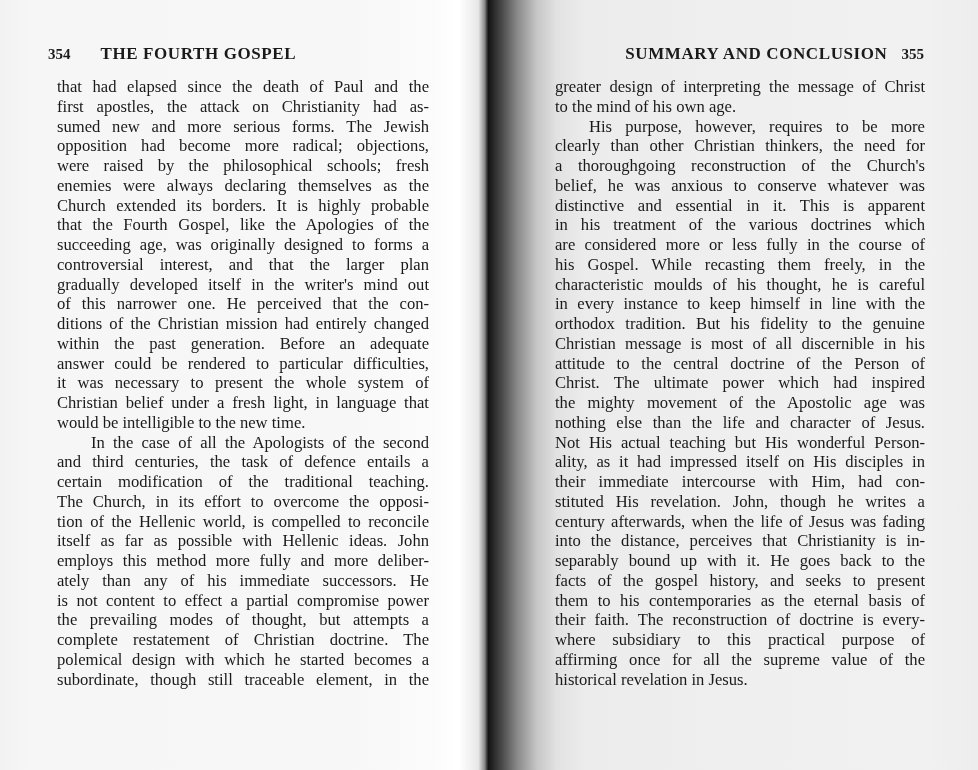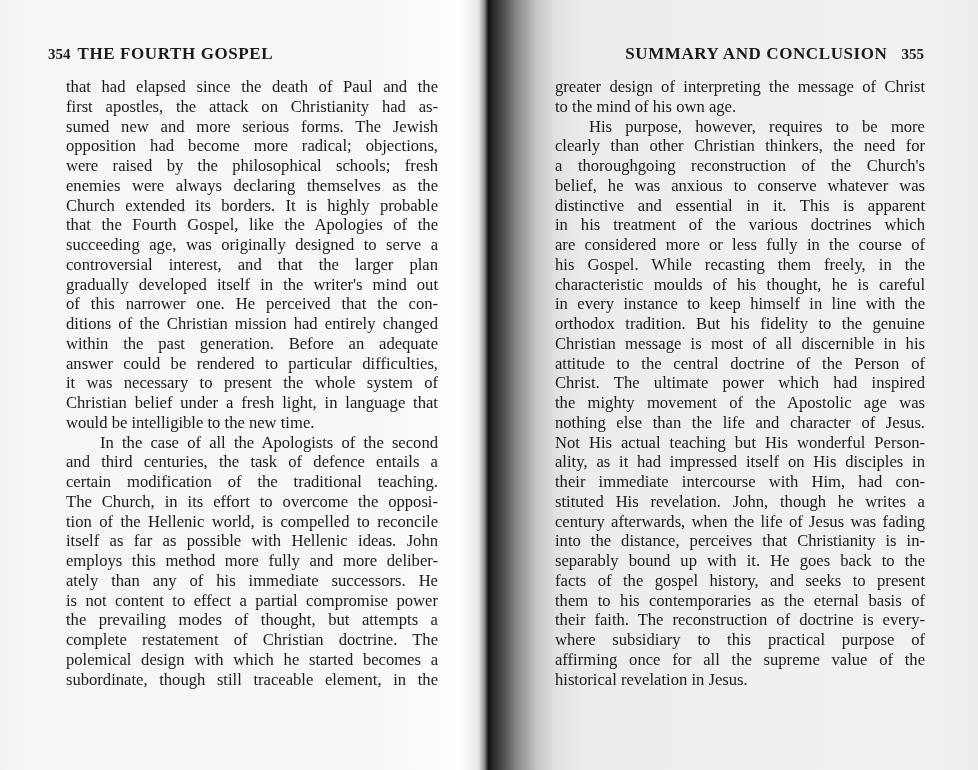--- a/index.html
+++ b/index.html
@@ -19,27 +19,27 @@
       left: 488px; width: 490px;
       background: linear-gradient(to right, #111111 0%, #2a2a2a 1.2%, #4d4d4d 3%, #8a8a8a 6%, #c6c6c6 10%, #e2e2e2 14%, #ececec 20%, #efefef 50%, #f1f1f1 90%, #ededed 100%);
     }
     .running-head {
       position: absolute; top: 44px;
       font-size: 17px; font-weight: bold; letter-spacing: 0.6px;
     }
     .page-left .running-head { left: 48px; width: 380px; }
     .page-right .running-head { left: 108px; width: 328px; text-align: right; }
     .folio { font-weight: bold; font-size: 15px; letter-spacing: 0; }
-    .page-left .folio { margin-right: 7px; }
+    .page-left .folio { margin-right: 30px; }
     .page-right .folio { margin-left: 14px; margin-top: 16px; }
     .text-block {
       position: absolute; top: 77px;
       font-size: 16.6px; line-height: 19.75px;
     }
-    .page-left .text-block { left: 66px; width: 372px; }
+    .page-left .text-block { left: 57px; width: 372px; }
     .page-right .text-block { left: 67px; width: 370px; }
     .line {
       display: block; white-space: nowrap;
       text-align: justify; text-align-last: justify;
       height: 19.75px;
     }
     .line.last { text-align-last: left; }
     .line.indent { padding-left: 34px; }
   </style>
 </head>
@@ -53,21 +53,21 @@
     </div>
     <div class="text-block" id="left-text">
         <span class="line">that had elapsed since the death of Paul and the</span>
         <span class="line">first apostles, the attack on Christianity had as-</span>
         <span class="line">sumed new and more serious forms. The Jewish</span>
         <span class="line">opposition had become more radical; objections,</span>
         <span class="line">were raised by the philosophical schools; fresh</span>
         <span class="line">enemies were always declaring themselves as the</span>
         <span class="line">Church extended its borders. It is highly probable</span>
         <span class="line">that the Fourth Gospel, like the Apologies of the</span>
-        <span class="line">succeeding age, was originally designed to serve a</span>
+        <span class="line">succeeding age, was originally designed to forms a</span>
         <span class="line">controversial interest, and that the larger plan</span>
         <span class="line">gradually developed itself in the writer's mind out</span>
         <span class="line">of this narrower one. He perceived that the con-</span>
         <span class="line">ditions of the Christian mission had entirely changed</span>
         <span class="line">within the past generation. Before an adequate</span>
         <span class="line">answer could be rendered to particular difficulties,</span>
         <span class="line">it was necessary to present the whole system of</span>
         <span class="line">Christian belief under a fresh light, in language that</span>
         <span class="line last">would be intelligible to the new time.</span>
         <span class="line indent">In the case of all the Apologists of the second</span>

